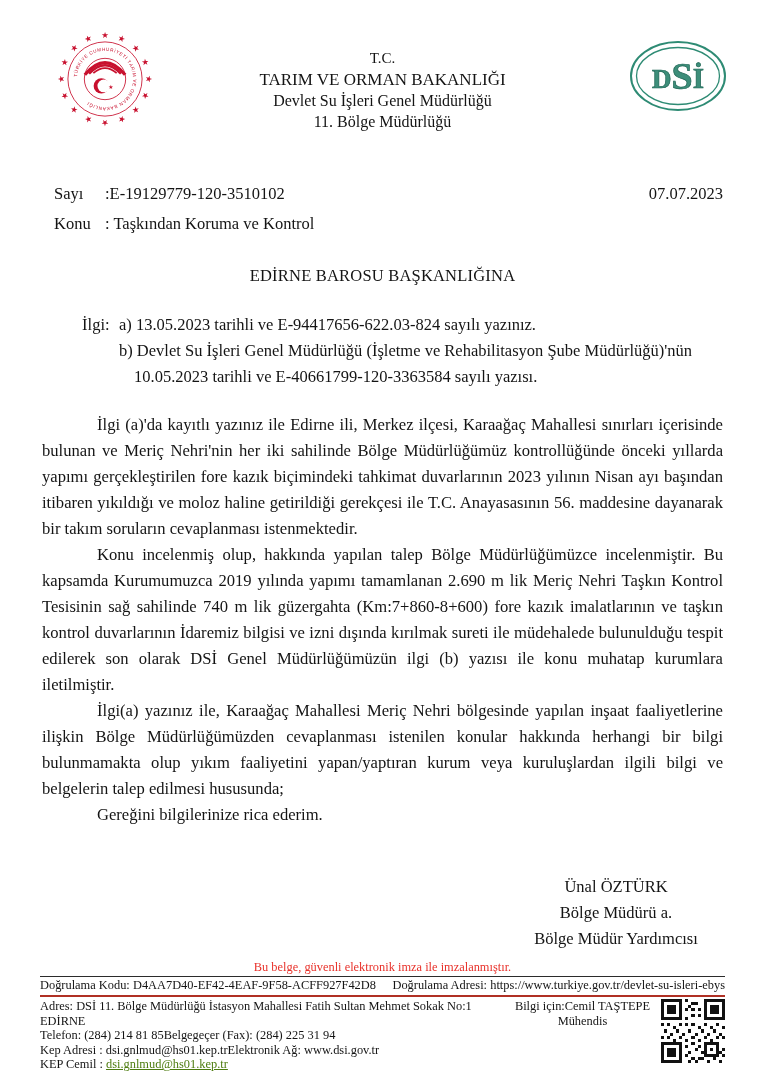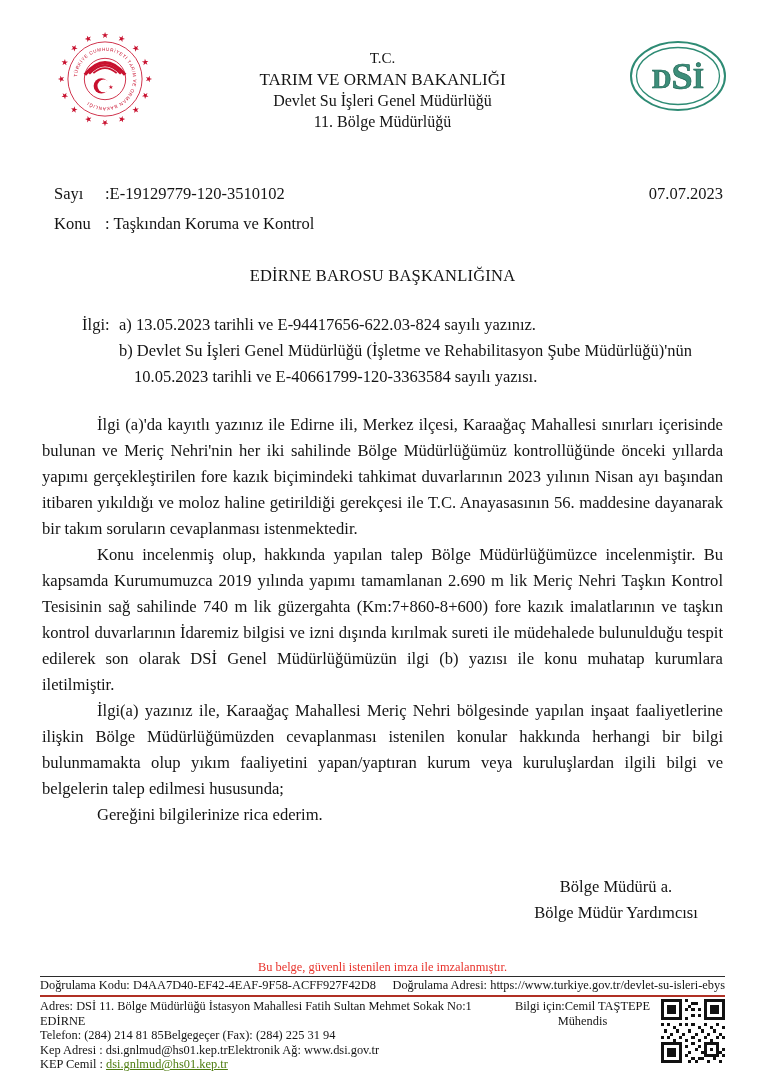--- a/index.html
+++ b/index.html
@@ -145,26 +145,27 @@
   </div>
 
   <div class="body-text">
     <p>İlgi (a)'da kayıtlı yazınız ile Edirne ili, Merkez ilçesi, Karaağaç Mahallesi sınırları içerisinde bulunan ve Meriç Nehri'nin her iki sahilinde Bölge Müdürlüğümüz kontrollüğünde önceki yıllarda yapımı gerçekleştirilen fore kazık biçimindeki tahkimat duvarlarının 2023 yılının Nisan ayı başından itibaren yıkıldığı ve moloz haline getirildiği gerekçesi ile T.C. Anayasasının 56. maddesine dayanarak bir takım soruların cevaplanması istenmektedir.</p>
     <p>Konu incelenmiş olup, hakkında yapılan talep Bölge Müdürlüğümüzce incelenmiştir. Bu kapsamda Kurumumuzca 2019 yılında yapımı tamamlanan 2.690 m lik Meriç Nehri Taşkın Kontrol Tesisinin sağ sahilinde 740 m lik güzergahta (Km:7+860-8+600) fore kazık imalatlarının ve taşkın kontrol duvarlarının İdaremiz bilgisi ve izni dışında kırılmak sureti ile müdehalede bulunulduğu tespit edilerek son olarak DSİ Genel Müdürlüğümüzün ilgi (b) yazısı ile konu muhatap kurumlara iletilmiştir.</p>
     <p>İlgi(a) yazınız ile, Karaağaç Mahallesi Meriç Nehri bölgesinde yapılan inşaat faaliyetlerine ilişkin Bölge Müdürlüğümüzden cevaplanması istenilen konular hakkında herhangi bir bilgi bulunmamakta olup yıkım faaliyetini yapan/yaptıran kurum veya kuruluşlardan ilgili bilgi ve belgelerin talep edilmesi hususunda;</p>
     <p class="closing">Gereğini bilgilerinize rica ederim.</p>
   </div>
 
   <div class="signature">
+    <div>Ünal ÖZTÜRK</div>
     <div>Bölge Müdürü a.</div>
     <div>Bölge Müdür Yardımcısı</div>
   </div>
 
   <div class="footer">
-    <div class="esign-notice">Bu belge, güvenli istenilen imza ile imzalanmıştır.</div>
+    <div class="esign-notice">Bu belge, güvenli elektronik imza ile imzalanmıştır.</div>
     <div class="rule-black"></div>
     <div class="verify-row">
       <span>
         <span>Doğrulama Kodu:</span>
         <span>D4AA7D40-EF42-4EAF-9F58-ACFF927F42D8</span>
       </span>
       <span>
         <span>Doğrulama Adresi:</span>
         <span>https://www.turkiye.gov.tr/devlet-su-isleri-ebys</span>
       </span>

